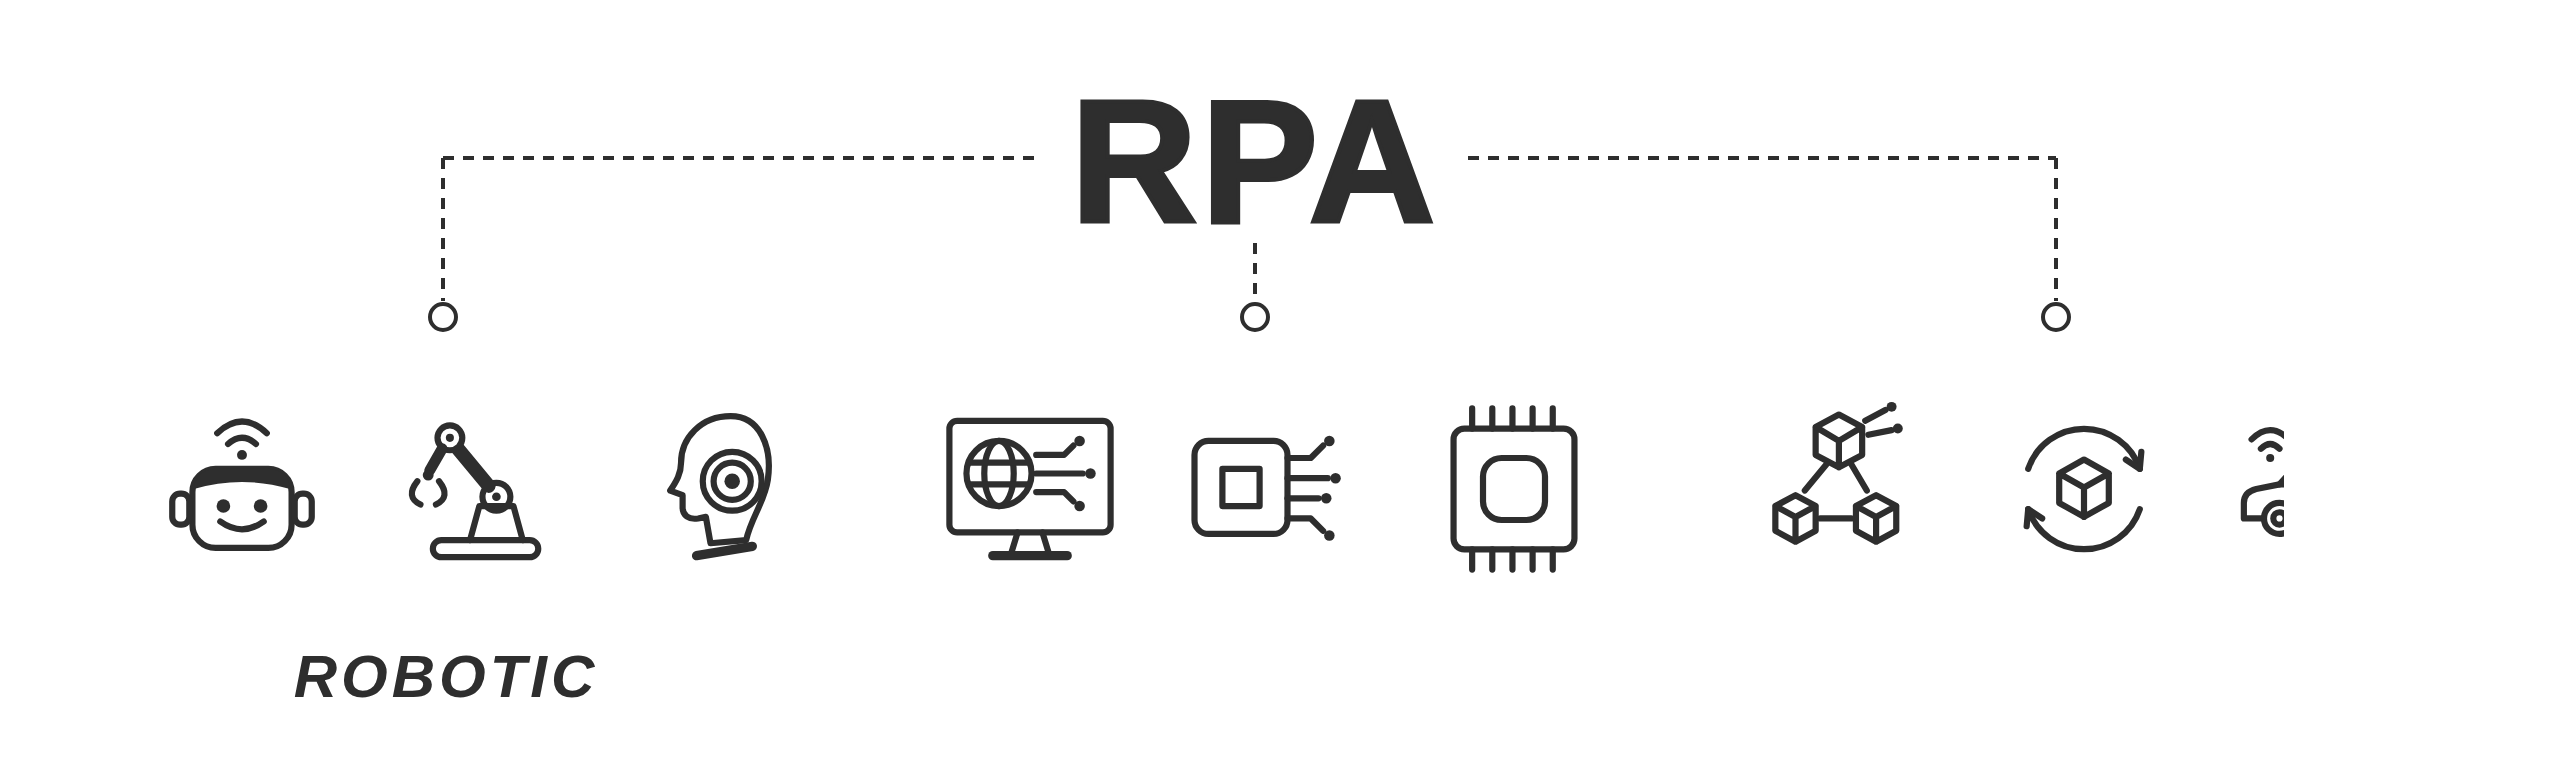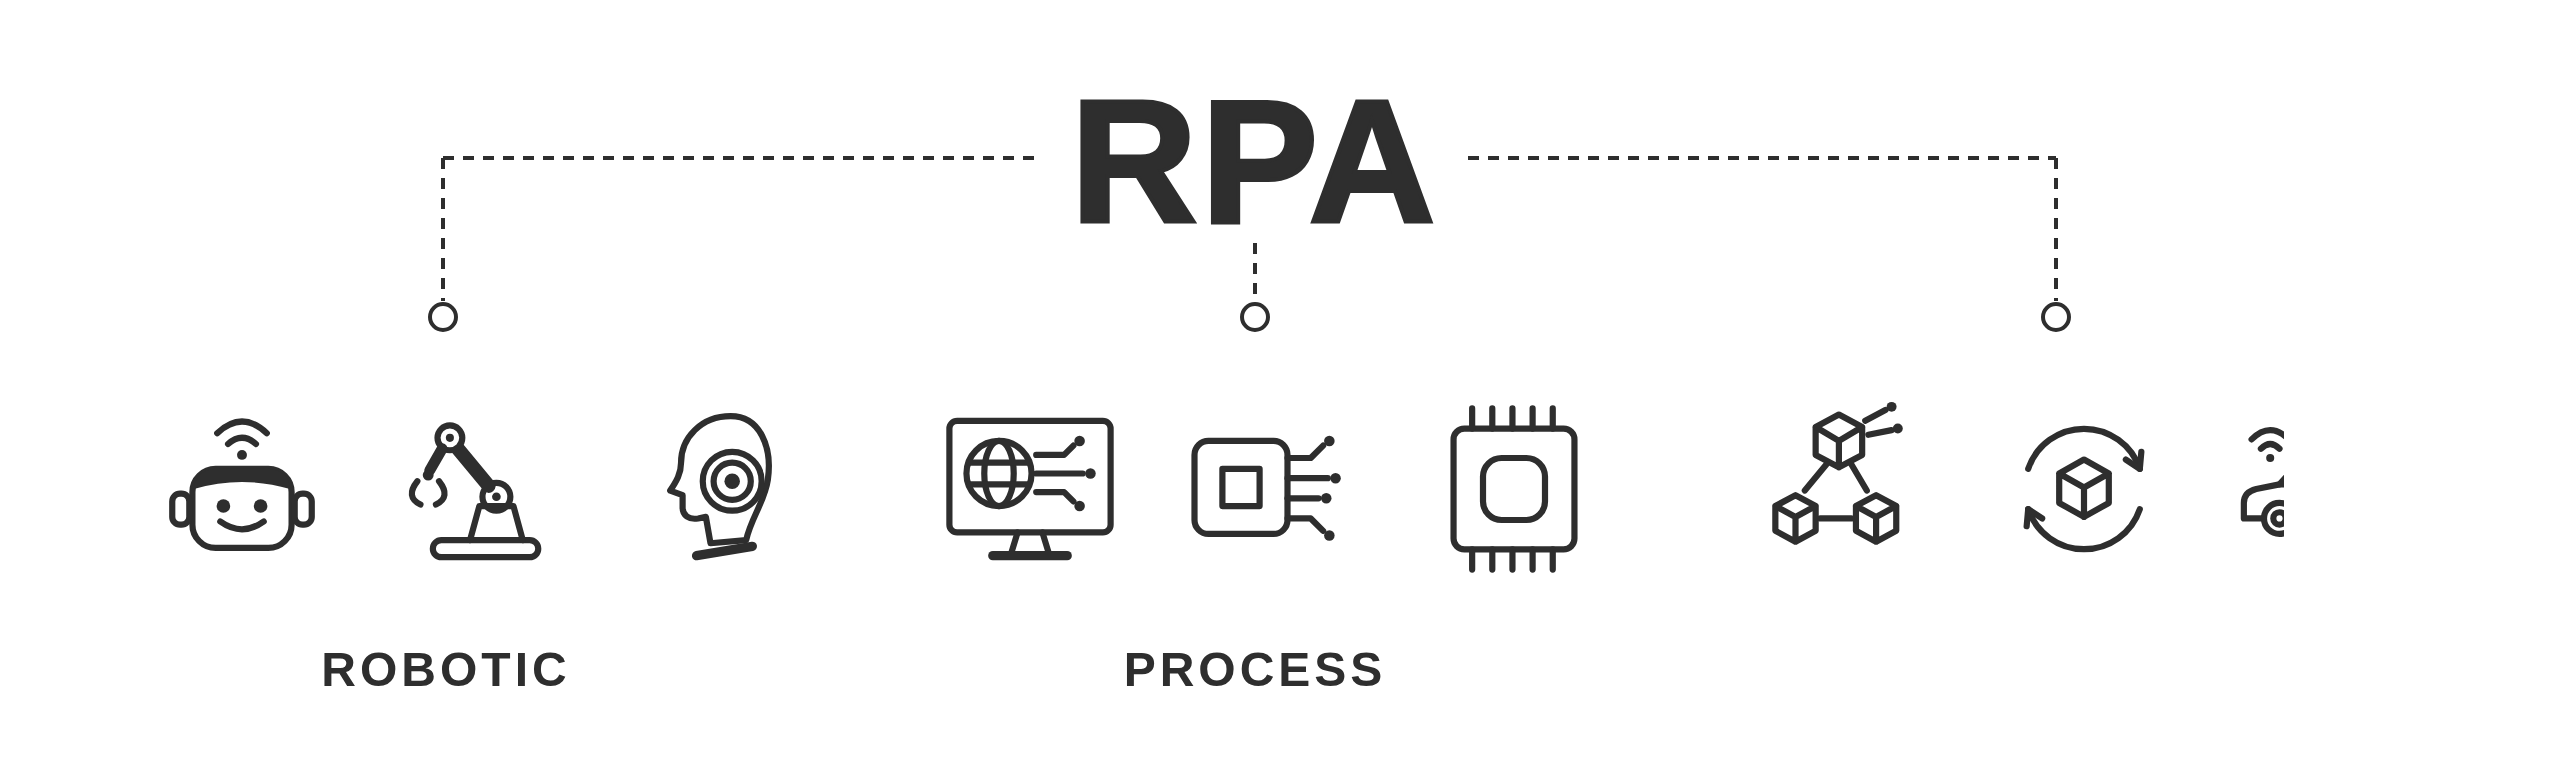--- a/index.html
+++ b/index.html
@@ -26,21 +26,21 @@
     fill:none; stroke:#2e2e2e; stroke-width:4; stroke-linecap:round; stroke-linejoin:round;
   }
   .icon .fill{ fill:#2e2e2e; stroke:none; }
   .icon .white{ fill:#ffffff; }
   .icon .thick{ stroke-width:9; }
   .icon .mid{ stroke-width:7; }
   .icon .base{ stroke-width:6; }
 
   .group-label{
     position:absolute; top:642px; transform:translateX(-50%);
-    font-size:48px; font-weight:bold; letter-spacing:4px; color:#2e2e2e; white-space:nowrap;
+    font-size:60px; font-weight:bold; letter-spacing:4px; color:#2e2e2e; white-space:nowrap;font-style:italic;
   }
 </style>
 </head>
 <body>
 
 <div class="canvas">
 
   <svg class="connector-svg" width="2560" height="784">
     <path class="dash" d="M443 158 H1042"></path>
     <path class="dash" d="M1468 158 H2056"></path>
@@ -130,21 +130,20 @@
     </div>
     <div class="icon">
       <svg viewBox="0 0 120 120">
         <rect x="21" y="21" width="78" height="78" rx="7"></rect>
         <rect x="40" y="40" width="40" height="40" rx="12"></rect>
         <path d="M33 8 L33 21 M46 8 L46 21 M59 8 L59 21 M72 8 L72 21 M85 8 L85 21"></path>
         <path d="M33 99 L33 112 M46 99 L46 112 M59 99 L59 112 M72 99 L72 112 M85 99 L85 112"></path>
       </svg>
     </div>
   </div>
-  <div class="group-label" style="left:1255px">PROCESS</div>
 
   <div class="group" style="left:1747px">
     <div class="icon">
       <svg viewBox="0 0 120 120">
         <path d="M58 12 L73 20 L73 38 L58 46 L43 38 L43 20 Z M43 20 L58 29 L73 20 M58 29 L58 46"></path>
         <path d="M30 64 L43 71 L43 87 L30 94 L17 87 L17 71 Z M17 71 L30 78 L43 71 M30 78 L30 94"></path>
         <path d="M82 64 L95 71 L95 87 L82 94 L69 87 L69 71 Z M69 71 L82 78 L95 71 M82 78 L82 94"></path>
         <path d="M50 44 L36 61"></path>
         <path d="M66 44 L76 61"></path>
         <path d="M46 79 L66 79"></path>

